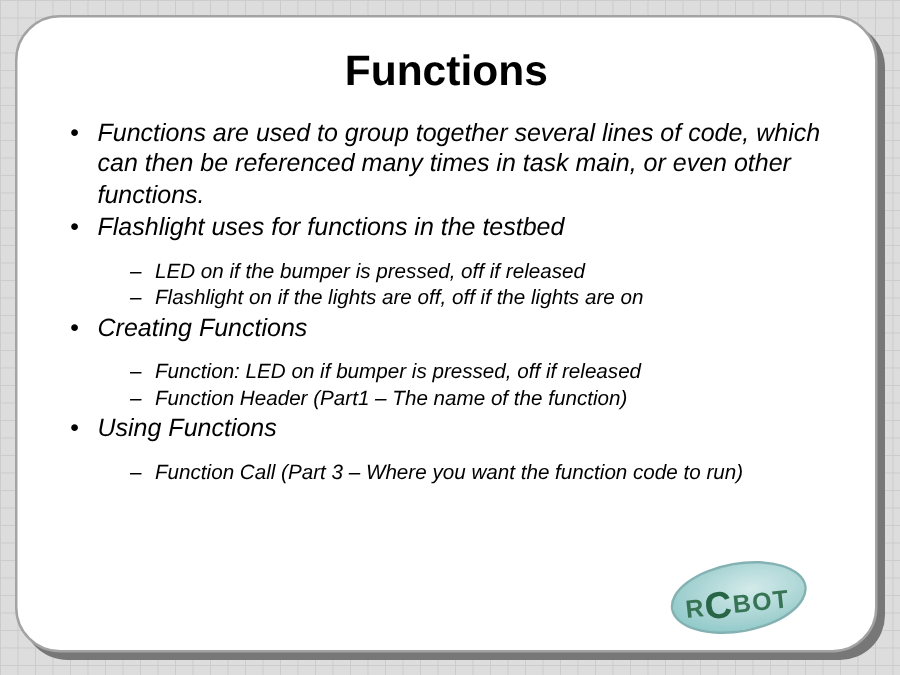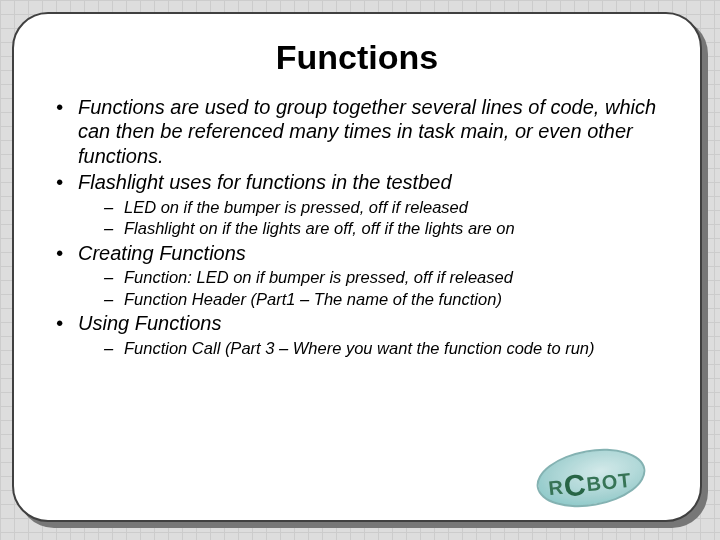--- a/index.html
+++ b/index.html
@@ -21,21 +21,21 @@
     top: 18px; left: 18px;
     width: 690px; height: 510px;
     background: #777;
     border-radius: 36px;
   }
   .slide {
     position: absolute;
     top: 12px; left: 12px;
     width: 690px; height: 510px;
     background: #fff;
-    border: 2px solid #404040;
+    border: 2px solid #a3a3a3;
     border-radius: 36px;
     padding: 18px 38px 18px 38px;
   }
   .title {
     text-align: center;
     font-size: 34px;
     font-weight: bold;
     margin: 6px 0 18px 0;
   }
   ul.top {
@@ -53,21 +53,21 @@
   ul.top > li::before {
     content: "•";
     position: absolute;
     left: 4px;
     top: 0;
     font-size: 20px;
   }
   ul.sub {
     list-style: none;
     padding-left: 24px;
-    margin-top: 2px;
+    margin-top: 12px;
     margin-bottom: 2px;
   }
   ul.sub > li {
     position: relative;
     padding-left: 22px;
     font-size: 16.5px;
     line-height: 1.25;
     margin-bottom: 1px;
   }
   ul.sub > li::before {

